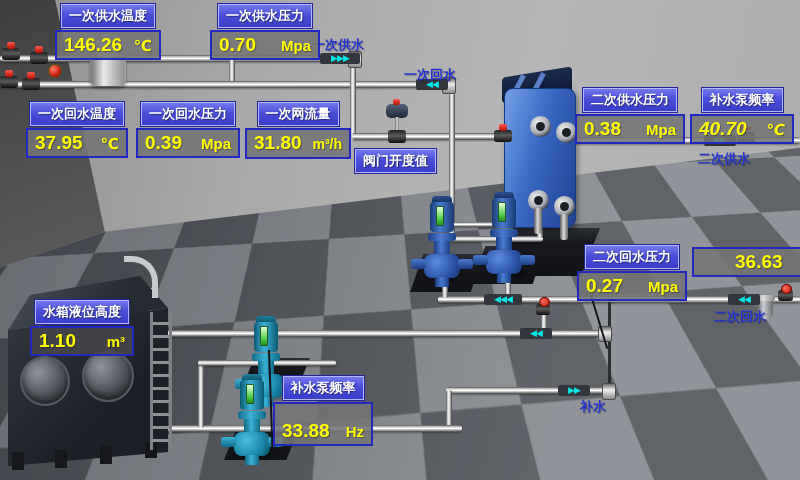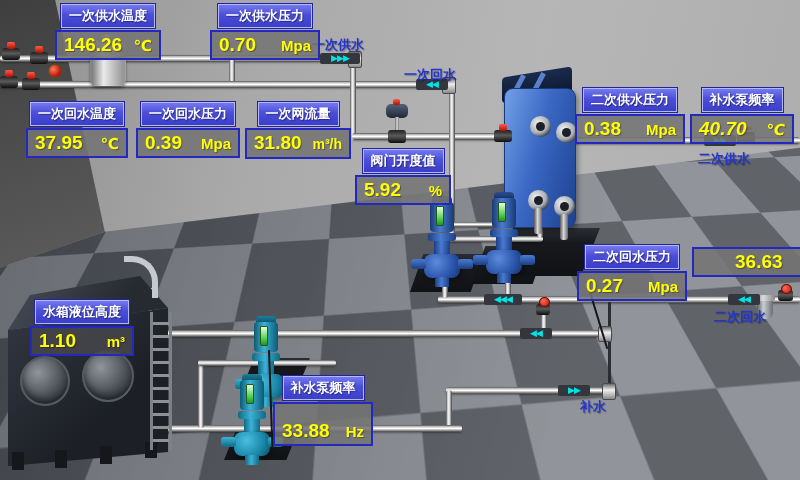--- a/index.html
+++ b/index.html
@@ -332,24 +332,20 @@
   </div>
   <div class="gauge" style="left:245px;top:102px;">
     <div class="g-title">一次网流量</div>
     <div class="g-value" style="min-width:88px;">
       <span class="num">31.80</span>
       <span class="unit" style="margin-left:4px;font-size:14px;">m³/h</span>
     </div>
   </div>
   <div class="gauge" style="left:355px;top:149px;">
     <div class="g-title">阀门开度值</div>
-    <div class="g-value" style="min-width:78px;">
-      <span class="num">5.92</span>
-      <span class="unit">%</span>
-    </div>
   </div>
   <div class="gauge" style="left:575px;top:88px;">
     <div class="g-title">二次供水压力</div>
     <div class="g-value" style="min-width:92px;">
       <span class="num">0.38</span>
       <span class="unit">Mpa</span>
     </div>
   </div>
   <div class="gauge" style="left:690px;top:88px;">
     <div class="g-title">补水泵频率</div>

